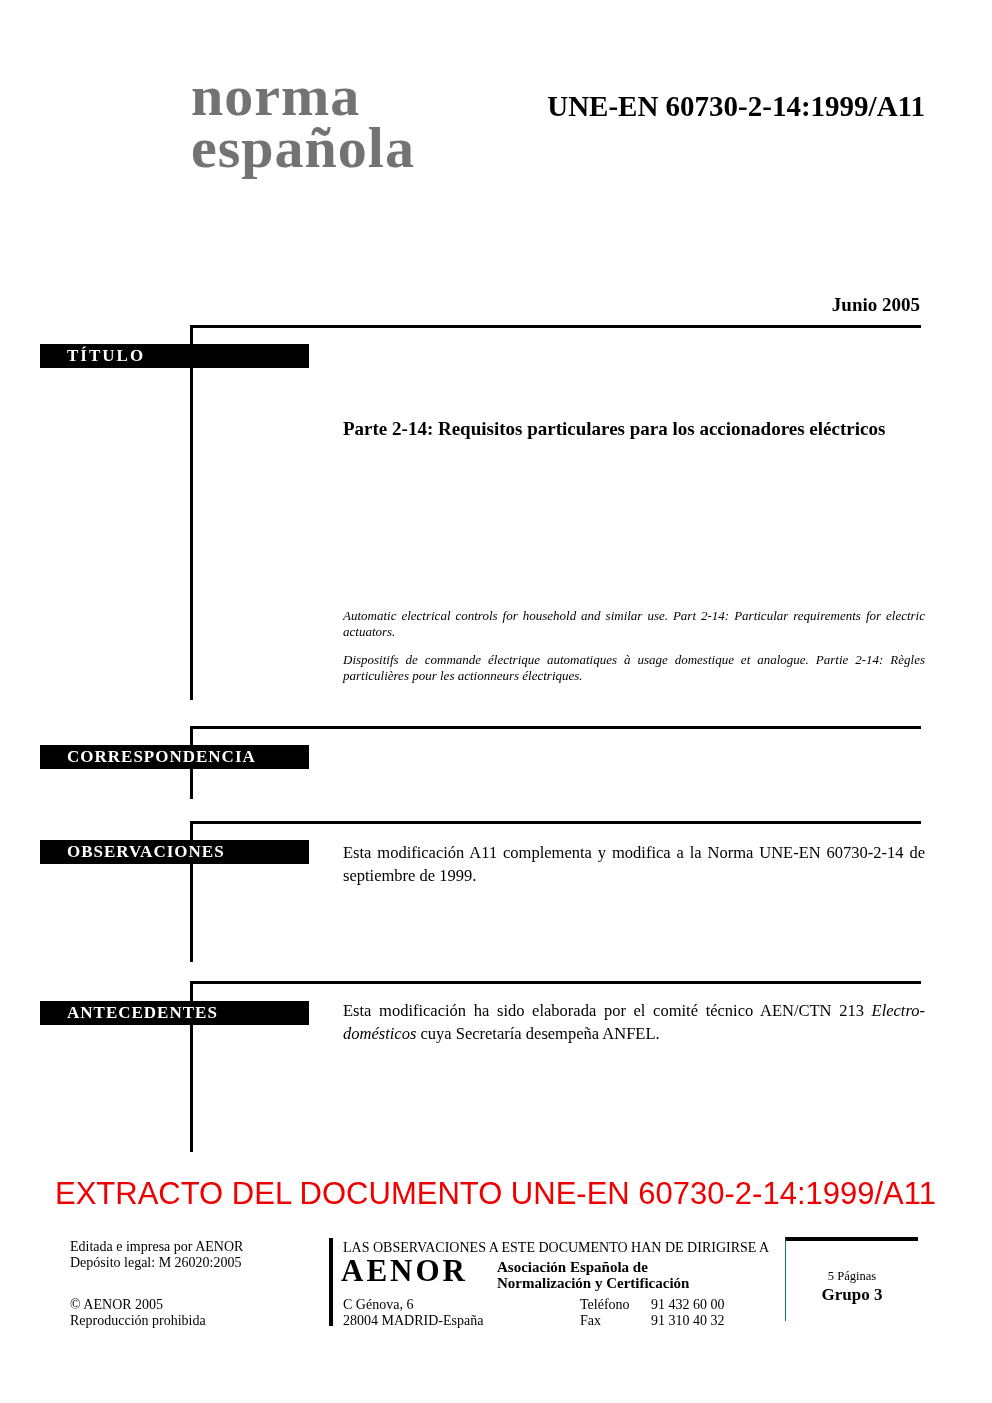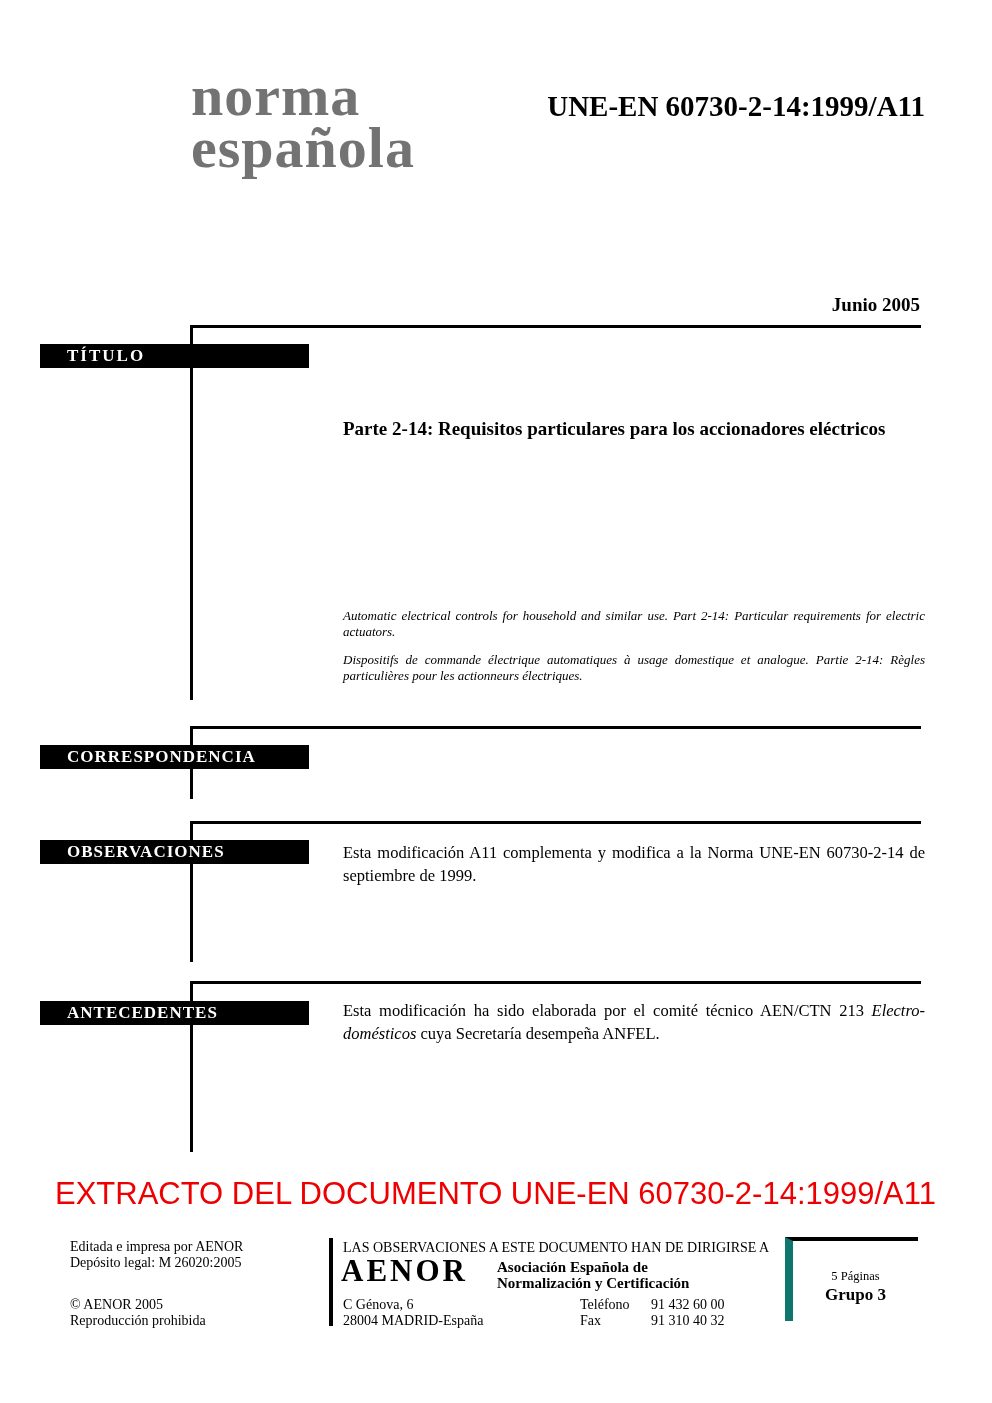--- a/index.html
+++ b/index.html
@@ -26,21 +26,21 @@
   .italic{font-style:italic;}
 
   .extracto{left:55px;top:1176px;width:884px;font-family:"Liberation Sans",sans-serif;
             font-size:31px;white-space:nowrap;}
 
   .foot{font-size:14px;line-height:16px;}
   .foot-divider{left:329px;top:1238px;width:4px;height:88px;background:#000;}
   .aenor-logo{left:341px;top:1253px;font-size:31px;font-weight:bold;letter-spacing:3px;}
   .aenor-name{left:497px;top:1259px;font-size:15px;font-weight:bold;line-height:16px;}
   .group-box{left:785px;top:1237px;width:133px;height:84px;border-top:4px solid #000;
-             border-left:8px solid #0f766e;box-sizing:border-box;text-align:center;}
+             border-left:1px solid #0f766e;box-sizing:border-box;text-align:center;}
   .group-box .pages{margin-top:28px;font-size:12.5px;}
   .group-box .group{margin-top:1px;font-size:17px;font-weight:bold;}
 </style>
 </head>
 <body>
 
 <div class="page">
 
   <div class="abs logo">
     <div>norma</div>

